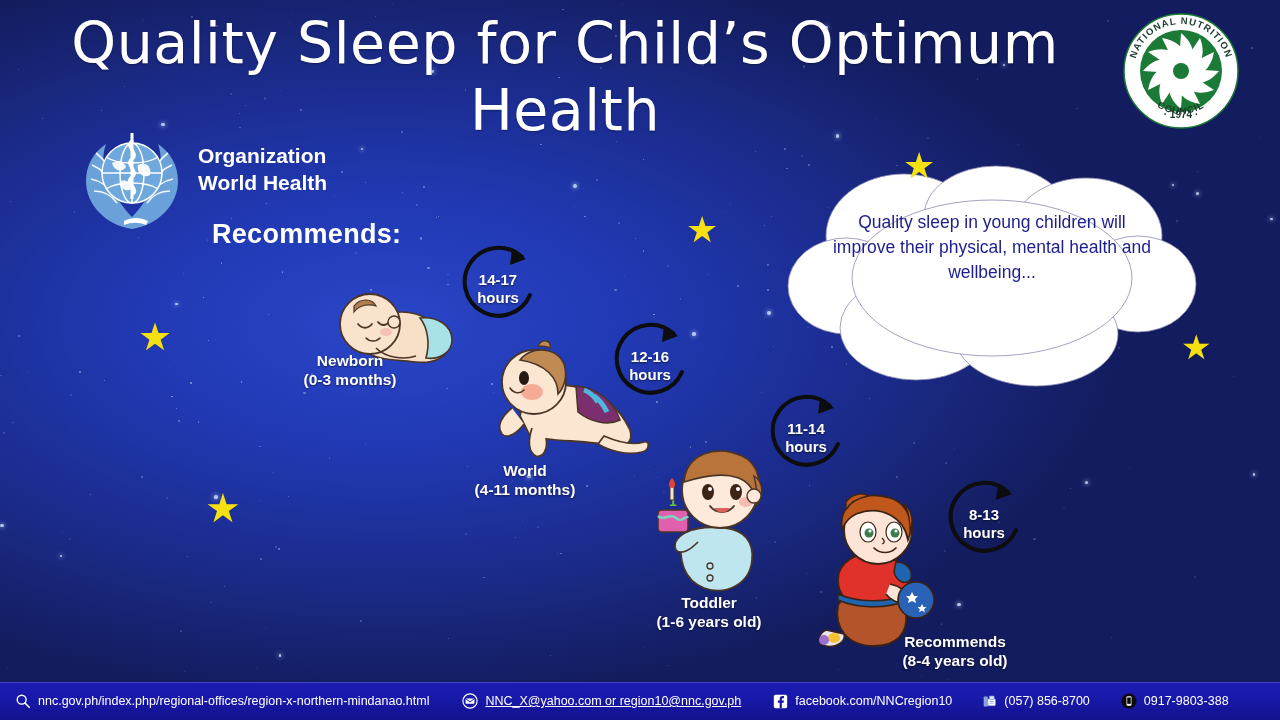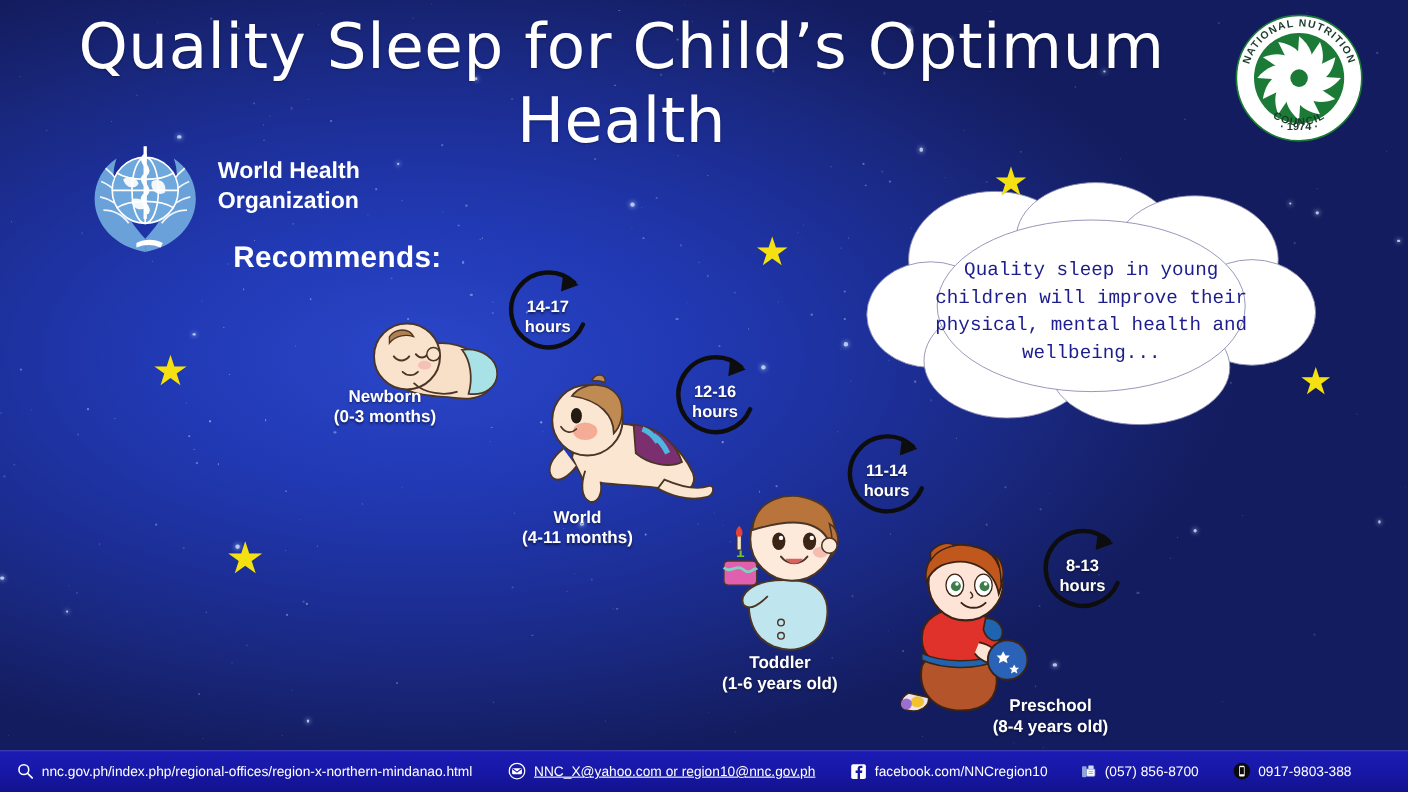--- a/index.html
+++ b/index.html
@@ -93,26 +93,25 @@
     width: 412px;
     height: 232px;
   }
   .cloud-text {
     position: absolute;
     left: 0;
     top: 52px;
     width: 412px;
     text-align: center;
     color: #1d1d8e;
-    font-family: Liberation Mono, monospace;
+    font-family: Liberation Sans, sans-serif;
     font-size: 17.5px;
     line-height: 1.42;
     padding: 0 46px;
     box-sizing: border-box;
-    margin-top: 24px;
   }
 
   
   .star {
     position: absolute;
     color: #f5e112;
     line-height: 1;
     text-shadow: 0 0 1px rgba(0,0,0,.25);
   }
 
@@ -551,22 +550,22 @@
         <path d="M44,56 C50,54 58,58 56,64 C50,68 42,62 44,56 Z"></path>
       </g>
 
       <line x1="56" y1="8" x2="56" y2="74" stroke="#ffffff" stroke-width="3"></line>
       <path d="M56,16 C48,22 64,28 56,34 C48,40 64,46 56,52 C48,58 62,62 58,68" stroke="#ffffff" stroke-width="3.2" fill="none" stroke-linecap="round"></path>
       <path d="M48,96 C56,92 64,92 72,96 L70,100 C62,97 56,97 48,100 Z" fill="#ffffff"></path>
     </svg>
   </div>
 
   <div class="who-name">
+    <div>Organization</div>
     <div>World Health</div>
-    <div>Organization</div>
   </div>
   <div class="recommends">Recommends:</div>
 
   <div class="cloud-wrap">
     <svg viewBox="0 0 412 232" width="412" height="232" aria-hidden="true">
       <g fill="#ffffff" stroke="#8a8ab0" stroke-width="0.8">
         <ellipse cx="118" cy="78" rx="78" ry="62"></ellipse>
         <ellipse cx="210" cy="58" rx="72" ry="50"></ellipse>
         <ellipse cx="300" cy="78" rx="76" ry="58"></ellipse>
         <ellipse cx="352" cy="126" rx="58" ry="48"></ellipse>
@@ -746,21 +745,21 @@
 
       <path d="M78,96 C88,98 96,104 98,112 C92,118 80,114 74,106" fill="#fde4d6" stroke="#3b2415" stroke-width="1.6"></path>
       <circle cx="104" cy="112" r="18" fill="#2a62b8" stroke="#3b2415" stroke-width="1.7"></circle>
       <g fill="#ffffff">
         <path d="M100,104 l2,4 4,0 -3,3 1,4 -4,-2 -4,2 1,-4 -3,-3 4,0 Z"></path>
         <path d="M110,116 l1.5,3 3,0 -2.4,2.2 .8,3 -2.9,-1.6 -2.9,1.6 .8,-3 -2.4,-2.2 3,0 Z"></path>
       </g>
     </svg>
   </div>
   <div class="glabel" style="left:830px; top:633px; width:250px;">
-    <div>Preschool</div>
+    <div>Recommends</div>
     <div>(8-4 years old)</div>
   </div>
   <div class="hours" style="left:938px; top:478px;">
     <svg viewBox="0 0 92 92" width="92" height="92" aria-hidden="true">
       <path d="M70,14 A34,34 0 1 0 78,52" fill="none" stroke="#0d0d0d" stroke-width="4" stroke-linecap="round"></path>
       <path d="M60,6 L74,16 L58,22 Z" fill="#0d0d0d"></path>
     </svg>
     <div class="htxt">
       <span>8-13</span>
       <span>hours</span>

